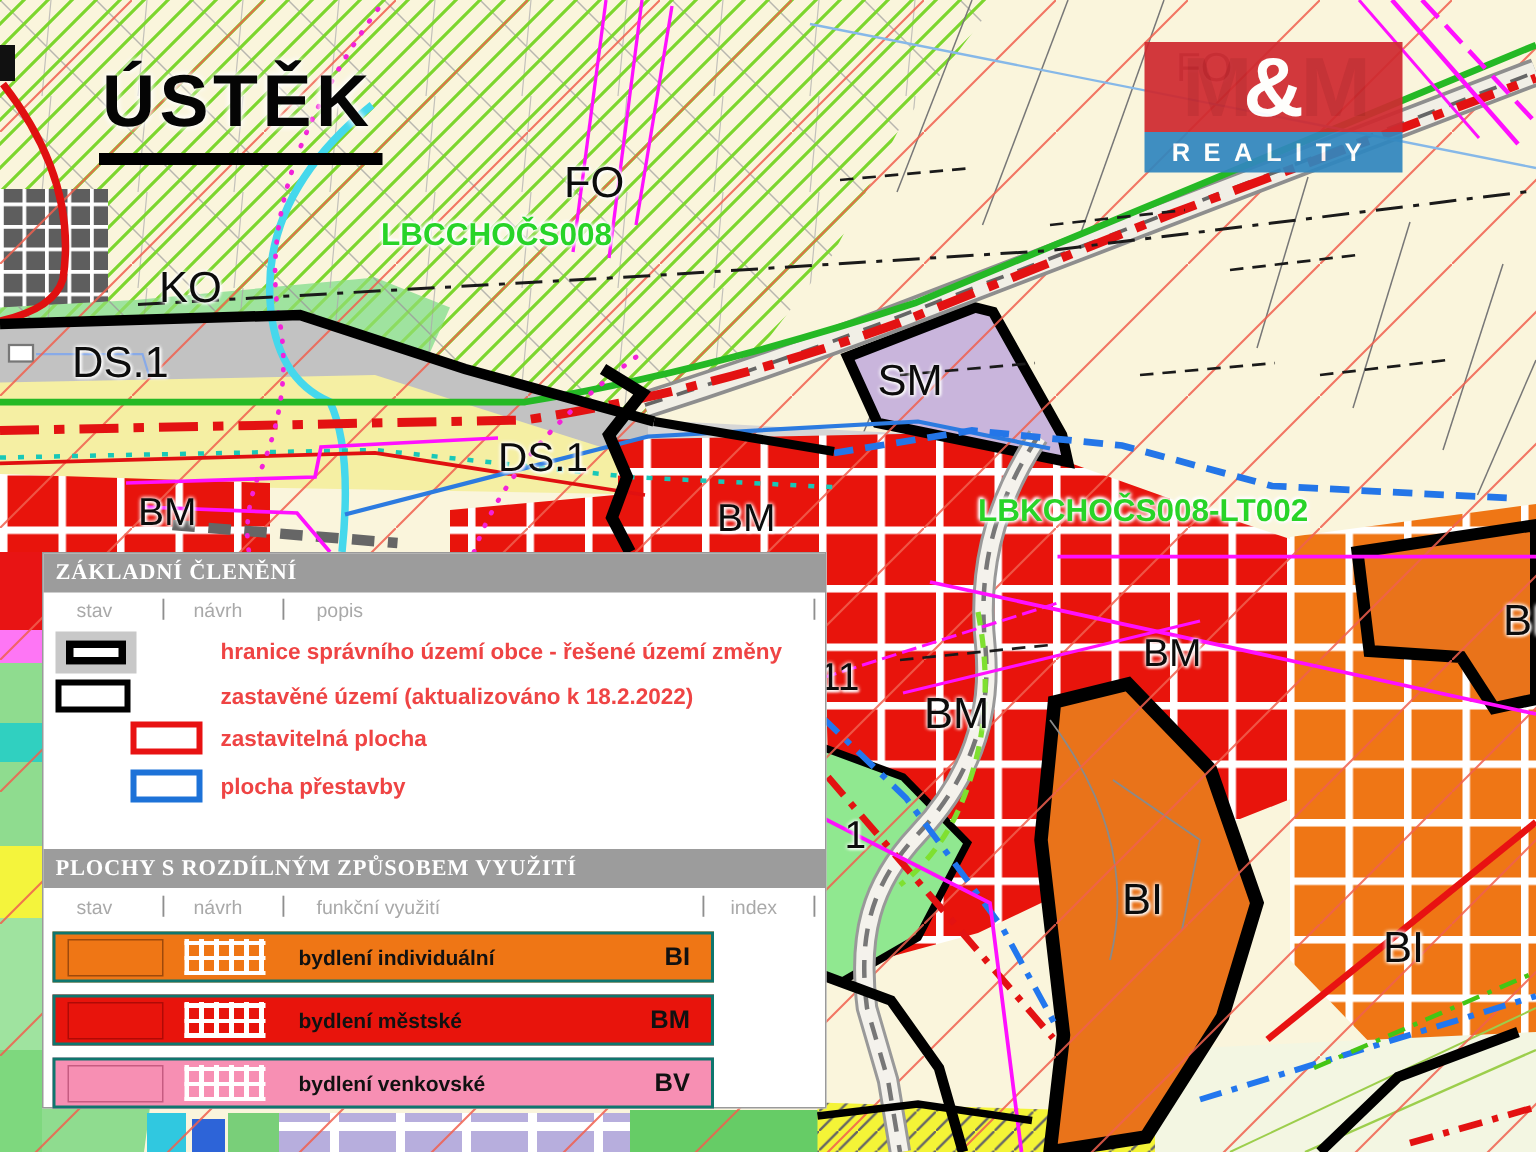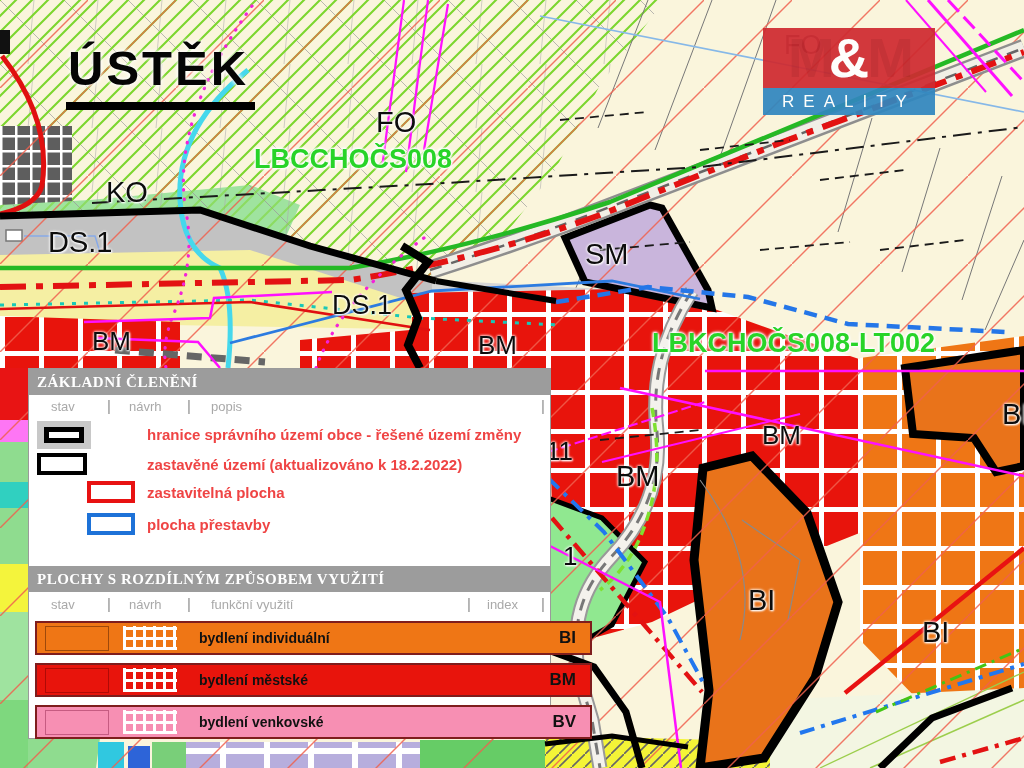--- a/index.html
+++ b/index.html
@@ -5,56 +5,56 @@
   html,body{margin:0;padding:0;}
   body{width:1024px;height:768px;overflow:hidden;position:relative;
        font-family:"Liberation Sans",sans-serif;background:#FAF5DC;}
   #map-viewport{position:absolute;inset:0;width:1024px;height:768px;}
   svg{position:absolute;left:0;top:0;}
 
   
   .lbl{position:absolute;color:#0c0c0c;font-size:29px;line-height:1;white-space:nowrap;
        text-shadow:0 0 3px #fff,0 0 3px #fff,1px 1px 2px #fff;z-index:20;}
   .lbl.small{font-size:26px;}
-  .lbl.green{color:#28D428;font-weight:bold;font-size:27px;
+  .lbl.green{color:#28D428;font-weight:bold;font-size:21px;
        text-shadow:0 0 3px #fff,0 0 4px #fff,1px 1px 2px #fff,-1px -1px 2px #fff;}
   #title-ustek{position:absolute;left:66px;top:40px;z-index:20;color:#050505;
        font-size:49px;font-weight:bold;letter-spacing:3px;padding:0 6px 6px 2px;
        border-bottom:8px solid #000;text-shadow:0 0 4px #fff,0 0 5px #fff;}
   #fo-ghost{position:absolute;left:784px;top:32px;font-size:27px;color:#6b6b6b;z-index:8;}
 
   
   #logo{position:absolute;left:763px;top:28px;width:172px;z-index:10;opacity:.93;}
   #logo .lg-top{height:60px;background:#CF2A30;display:flex;align-items:center;justify-content:center;
        font-weight:800;font-size:56px;line-height:1;}
   #logo .lg-top .m{color:#C2252B;letter-spacing:-4px;}
   #logo .lg-top .amp{color:#ffffff;margin:0 -2px;}
   #logo .lg-bot{height:27px;background:#3187BF;color:#fff;display:flex;align-items:center;
-       justify-content:center;font-weight:normal;font-size:17px;letter-spacing:9px;}
+       justify-content:center;font-weight:bold;font-size:17px;letter-spacing:9px;}
 
   
   #legend{position:absolute;left:28px;top:368px;width:523px;height:371px;background:#fff;
        border:1px solid #9a9a9a;z-index:30;box-sizing:border-box;}
   .lg-h{position:absolute;left:0;width:100%;height:26px;background:#9C9C9C;color:#fff;
        font-weight:bold;font-size:15px;line-height:26px;padding-left:8px;box-sizing:border-box;
        letter-spacing:.5px;font-family:Liberation Serif, serif;}
   .lg-tabs{position:absolute;left:0;width:100%;height:24px;font-size:13px;color:#A9A9A9;}
   .lg-tabs span{position:absolute;top:4px;}
   .lg-tabs .sep{color:#8f8f8f;font-size:15px;top:2px;}
   .lg-row{position:absolute;left:0;width:100%;height:26px;}
   .sw{position:absolute;box-sizing:border-box;background:#fff;}
   .sw-chip{left:8px;top:-2px;width:54px;height:28px;background:#C8C8C8;display:flex;
        align-items:center;justify-content:center;}
   .sw-chip .in{width:40px;height:16px;border:5px solid #000;background:#fff;box-sizing:border-box;}
   .sw-b2{left:8px;top:0;width:50px;height:22px;border:4px solid #000;}
   .sw-red{left:58px;top:0;width:48px;height:22px;border:4px solid #E81212;}
   .sw-blue{left:58px;top:0;width:48px;height:22px;border:4px solid #1D72D8;}
   .sw-lav{left:58px;top:0;width:48px;height:22px;border:3px solid #A8B2E8;}
   .lg-row .t{position:absolute;left:118px;top:3px;font-weight:bold;font-size:15px;color:#ef4444;}
-  .bar{position:absolute;left:6px;width:557px;height:34px;border:2px solid #7f1d1d;box-sizing:border-box;}
+  .bar{position:absolute;left:6px;width:441px;height:34px;border:2px solid #0f766e;box-sizing:border-box;}
   .bar .outline{position:absolute;left:8px;top:3px;width:62px;height:23px;
        border:1px solid rgba(60,20,0,.45);}
   .bar .grid{position:absolute;left:86px;top:3px;width:54px;height:24px;
        background-image:repeating-linear-gradient(0deg,#fff 0 3px,transparent 3px 10px),
                         repeating-linear-gradient(90deg,#fff 0 3px,transparent 3px 10px);}
   .bar .t{position:absolute;left:162px;top:7px;font-weight:bold;font-size:14px;color:#111;}
   .bar .ix{position:absolute;right:14px;top:5px;font-weight:bold;font-size:17px;color:#111;}
   .bar-bi{top:252px;background:#EF7615;}
   .bar-bm{top:294px;background:#E8140C;}
   .bar-bv{top:336px;background:#F78FB3;}

